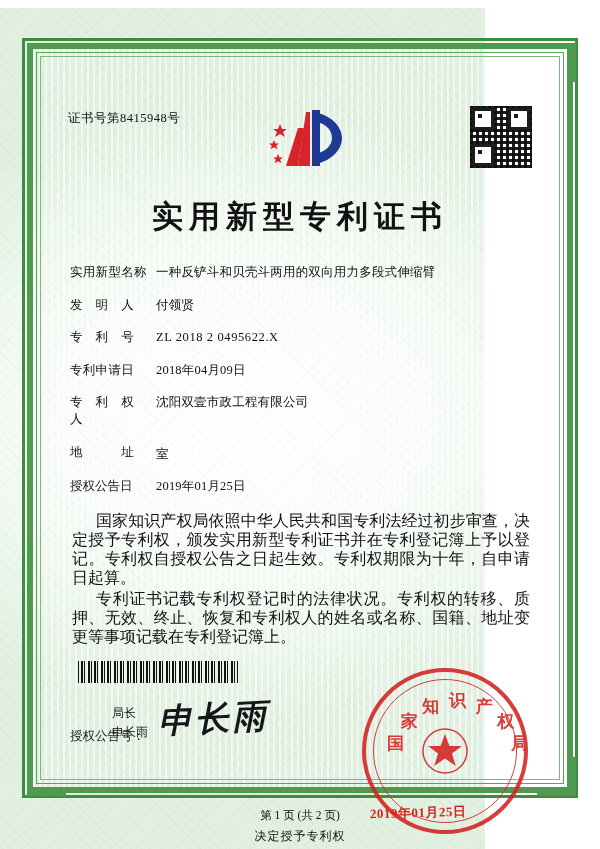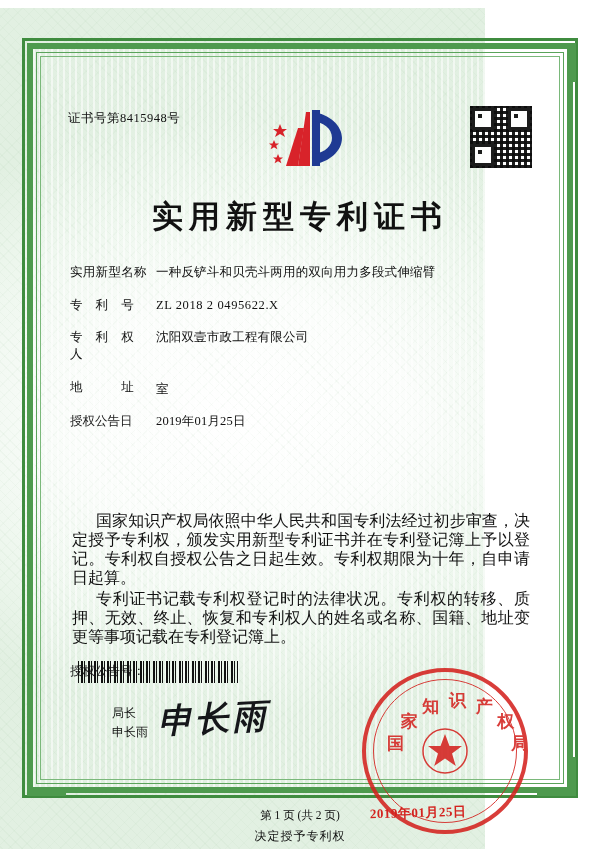--- a/index.html
+++ b/index.html
@@ -389,26 +389,34 @@
 
     <div class="title">实用新型专利证书</div>
 
     <div class="fields">
 
       <div class="field-row">
         <div class="field-label">实用新型名称</div>
         <div class="field-value">一种反铲斗和贝壳斗两用的双向用力多段式伸缩臂</div>
       </div>
 
+      <div class="field-row">
+        <div class="field-label">发　明　人</div>
+        <div class="field-value">付领贤</div>
+      </div>
 
       <div class="field-row">
         <div class="field-label">专　利　号</div>
         <div class="field-value mono">ZL 2018 2 0495622.X</div>
       </div>
 
+      <div class="field-row">
+        <div class="field-label">专利申请日</div>
+        <div class="field-value">2018年04月09日</div>
+      </div>
 
       <div class="field-row">
         <div class="field-label">专　利　权　人</div>
         <div class="field-value">沈阳双壹市政工程有限公司</div>
       </div>
 
       <div class="field-row">
         <div class="field-label">地　　　址</div>
         <div class="field-value">
           <span class="addr-second">室</span>

